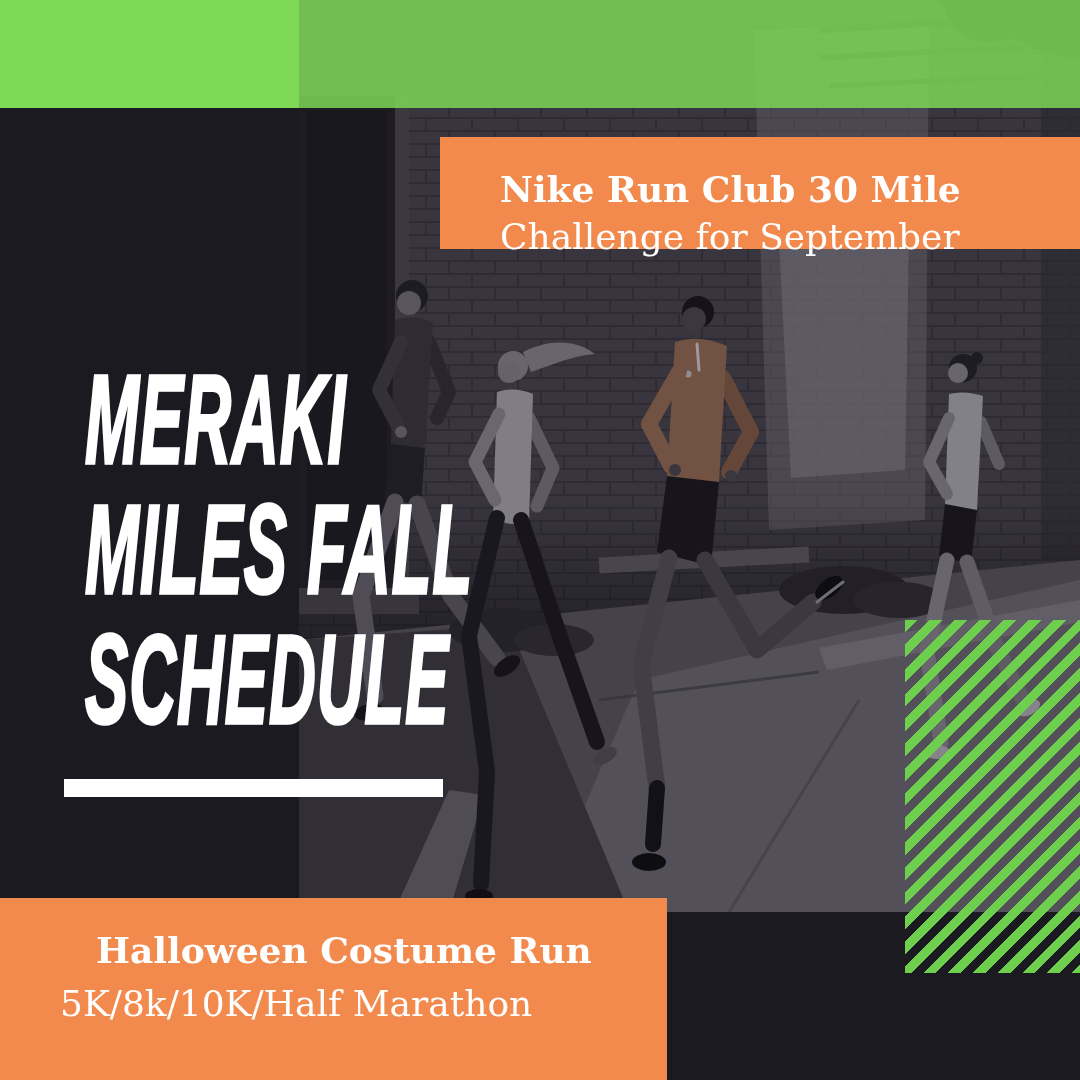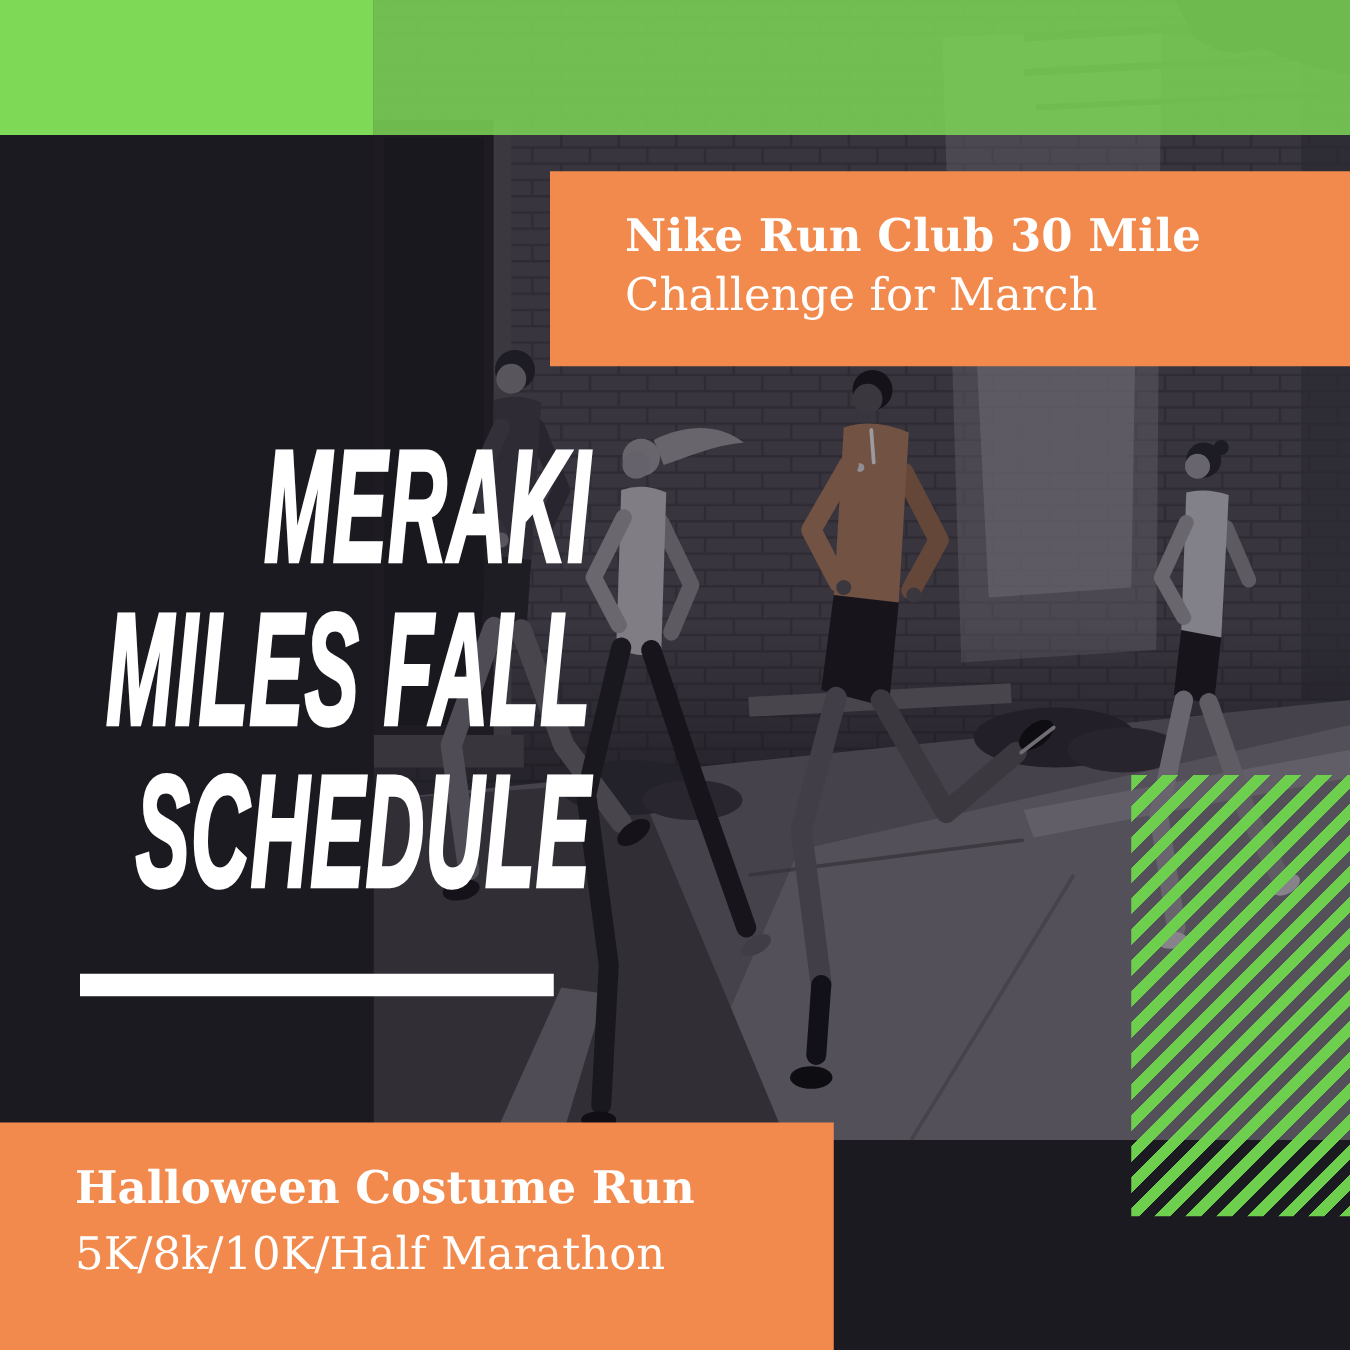--- a/index.html
+++ b/index.html
@@ -17,32 +17,32 @@
   
   .green-solid{position:absolute;left:0;top:0;width:299px;height:108px;background:var(--green,#7ED957);z-index:2;}
   .green-tint{position:absolute;left:299px;top:0;width:781px;height:108px;background:var(--green,#7ED957);opacity:.84;z-index:2;}
   .stripes{
     position:absolute;left:905px;top:620px;width:175px;height:353px;z-index:3;
     background:repeating-linear-gradient(135deg,var(--green-stripe,#6ecf4f) 0 9px,transparent 9px 17.5px);
   }
 
   
   .banner{position:absolute;background:var(--orange,#F28A4E);color:var(--text,#fff);z-index:4;}
-  .banner-top{left:440px;top:137px;width:640px;height:156px;padding:28px 0 0 60px;}
+  .banner-top{left:440px;top:137px;width:640px;height:112px;padding:28px 0 0 60px;}
   .banner-top .l1{font-weight:bold;font-size:36px;line-height:48px;}
   .banner-top .l2{font-weight:normal;font-size:36px;line-height:48px;}
   .banner-bottom{left:0;top:898px;width:667px;height:182px;padding:26px 0 0 60px;}
-  .banner-bottom .l1{font-weight:bold;font-size:36px;line-height:53px;}
+  .banner-bottom .l1{font-weight:bold;font-size:36px;line-height:53px;margin-left:36px;}
   .banner-bottom .l2,.banner-bottom .l3{font-weight:normal;font-size:36px;line-height:53px;}
 
   
   .title{
-    position:absolute;left:85px;top:340px;margin:0;z-index:5;color:var(--text,#fff);
+    position:absolute;left:85px;top:354px;margin:0;z-index:5;color:var(--text,#fff);
     font-family:"Liberation Sans", sans-serif;font-weight:bold;font-style:italic;
-    font-size:127px;line-height:130px;letter-spacing:2px;white-space:nowrap;text-align:right;
+    font-size:127px;line-height:130px;letter-spacing:2px;white-space:nowrap;
     -webkit-text-stroke:3.5px #ffffff;
   }
   .title .tline{transform:scaleX(.51);transform-origin:0 50%;}
   .underline{position:absolute;left:64px;top:779px;width:379px;height:18px;background:var(--text,#fff);z-index:5;}
 </style>
 </head>
 <body>
 
 <div class="poster">
 
@@ -165,21 +165,21 @@
       <rect x="0" y="0" width="781" height="912" fill="#100e15" opacity=".30"></rect>
     </svg>
   </div>
 
   <div class="green-solid"></div>
   <div class="green-tint"></div>
   <div class="stripes"></div>
 
   <div class="banner banner-top">
     <div class="l1">Nike Run Club 30 Mile</div>
-    <div class="l2">Challenge for March</div>
+    <div class="l2">Challenge for September</div>
   </div>
 
   <h1 class="title">
     <div class="tline">MERAKI</div>
     <div class="tline">MILES FALL</div>
     <div class="tline">SCHEDULE</div>
   </h1>
   <div class="underline"></div>
 
   <div class="banner banner-bottom">

